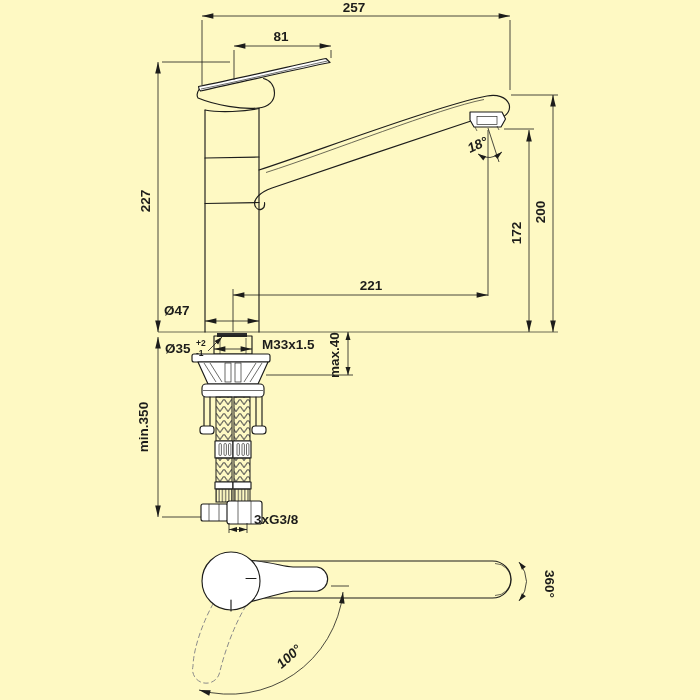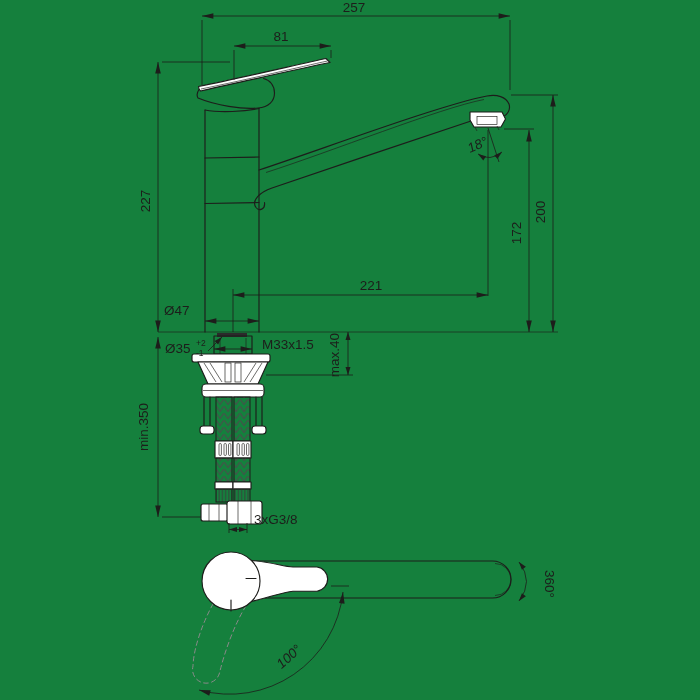--- a/index.html
+++ b/index.html
@@ -1,16 +1,16 @@
 <!DOCTYPE html>
 <html><head>
 <meta charset="utf-8">
 <style>
   html,body{margin:0;padding:0;background:#fff;}
-  .stage{width:700px;height:700px;background:#15803d;position:relative;font-family:"Liberation Sans",sans-serif;}
+  .stage{width:700px;height:700px;background:#fef9c3;position:relative;font-family:"Liberation Sans",sans-serif;font-weight:bold;}
   svg{display:block;}
   .obj{stroke:#1d1d1b;stroke-width:1.15;fill:none;stroke-linecap:round;stroke-linejoin:round;}
   .objf{stroke:#1d1d1b;stroke-width:1.15;fill:#ffffff;stroke-linejoin:round;}
   .thin{stroke:#1d1d1b;stroke-width:0.65;fill:none;}
   .dim{stroke:#1d1d1b;stroke-width:0.8;fill:none;}
   .dash{stroke:#8a8a8a;stroke-width:1;fill:none;stroke-dasharray:4.5 3.5;stroke-linecap:round;}
   text{font-family:"Liberation Sans",sans-serif;font-size:13.5px;fill:#1d1d1b;}
   .sm{font-size:8.5px;}
   .it{font-style:italic;}
   .mid{text-anchor:middle;}

